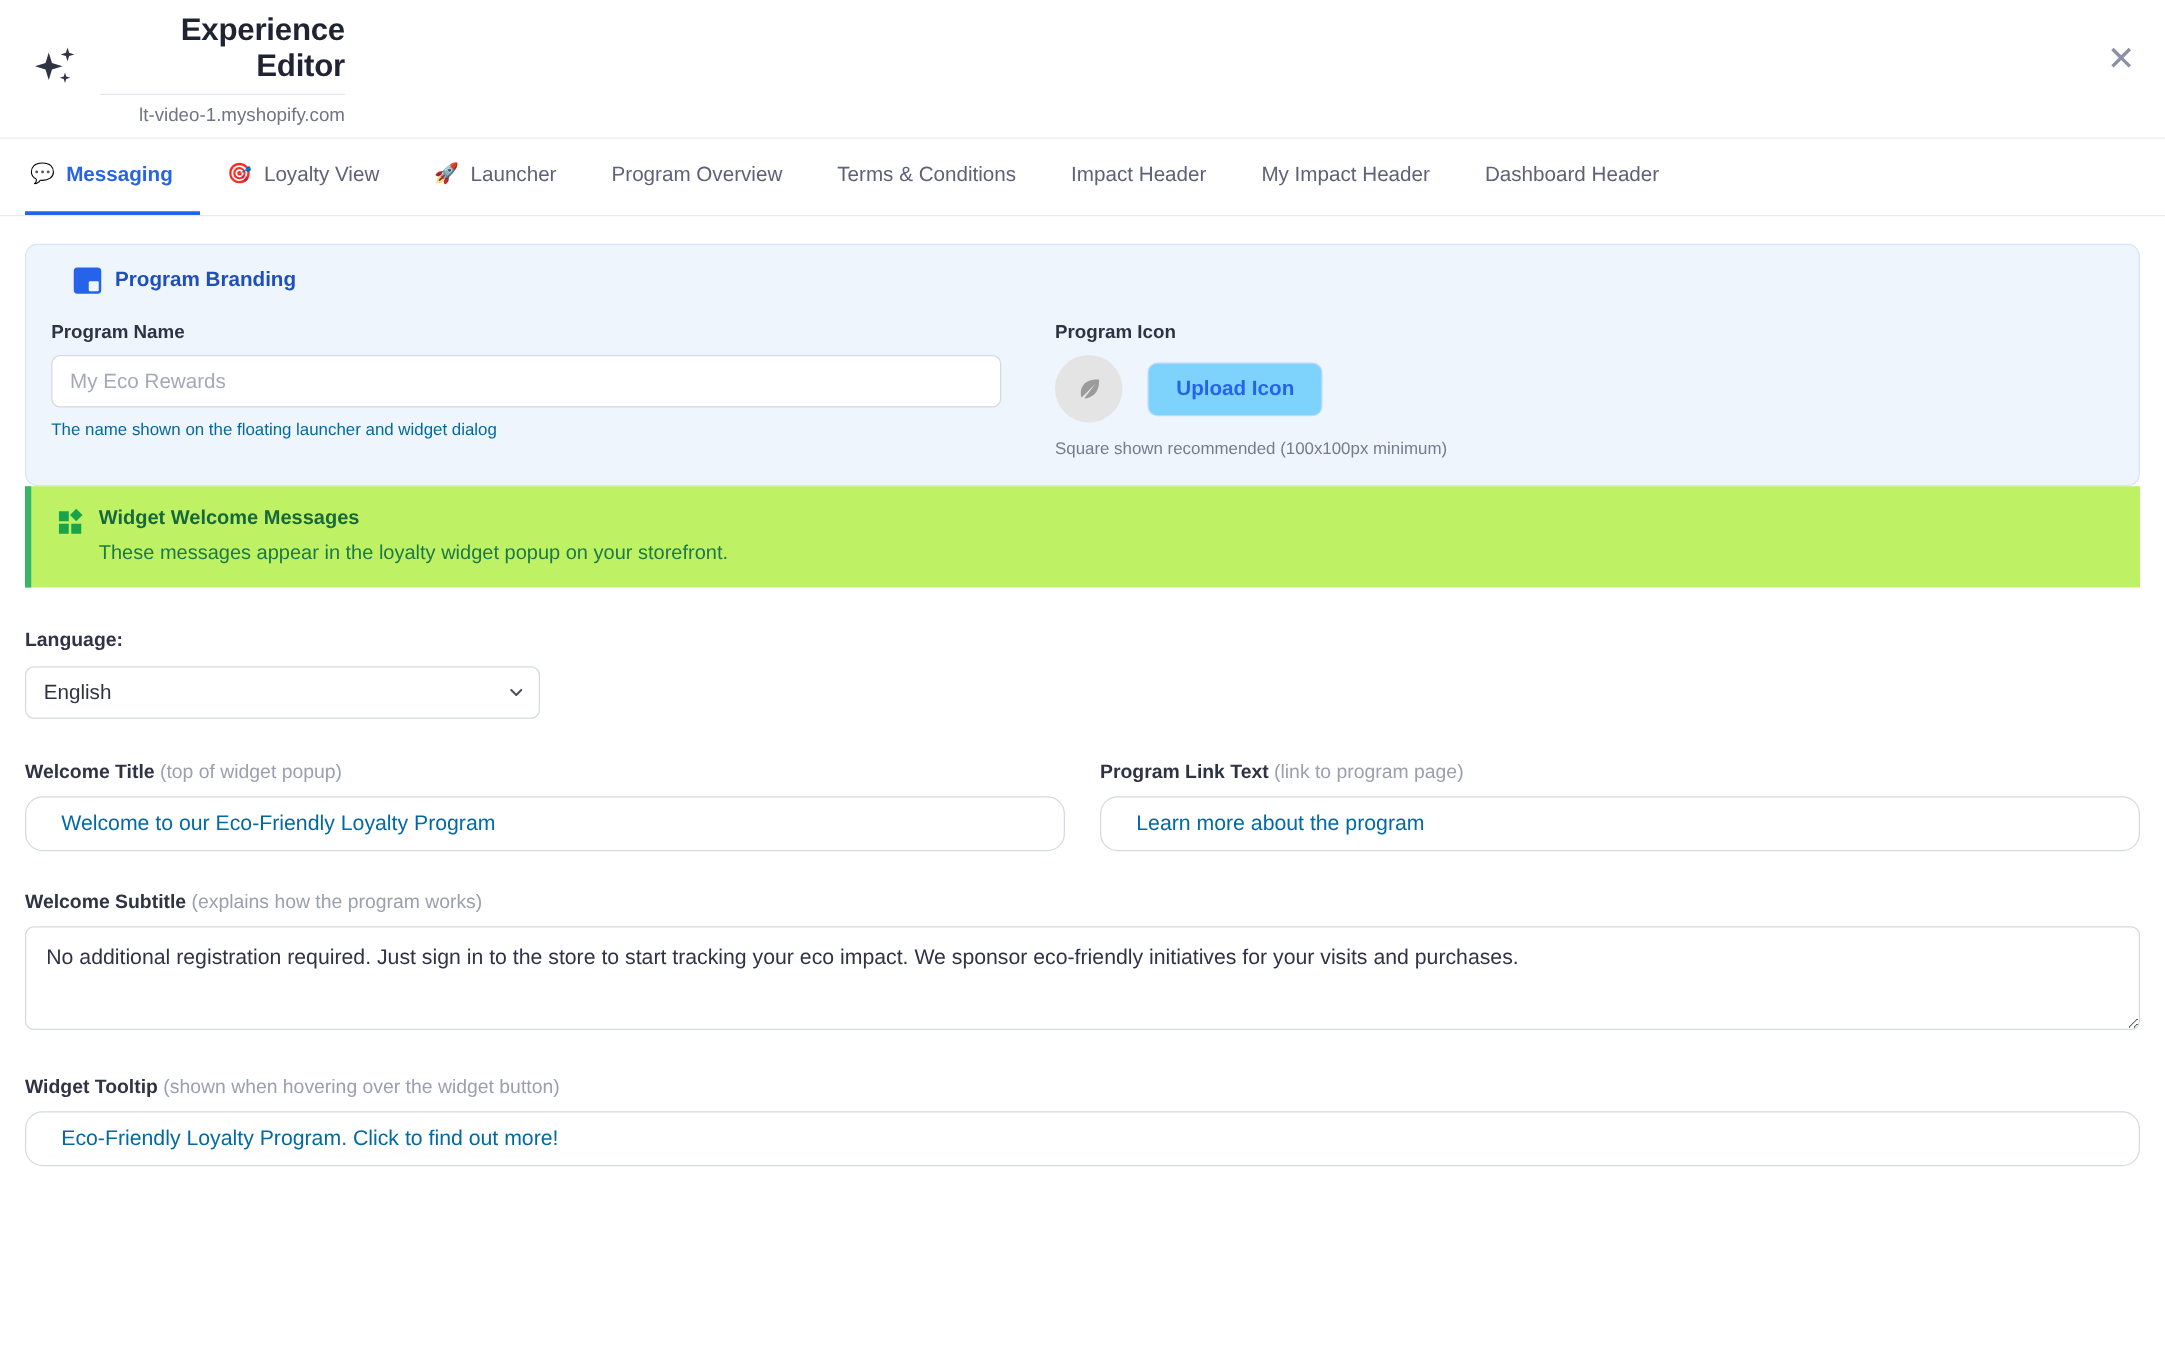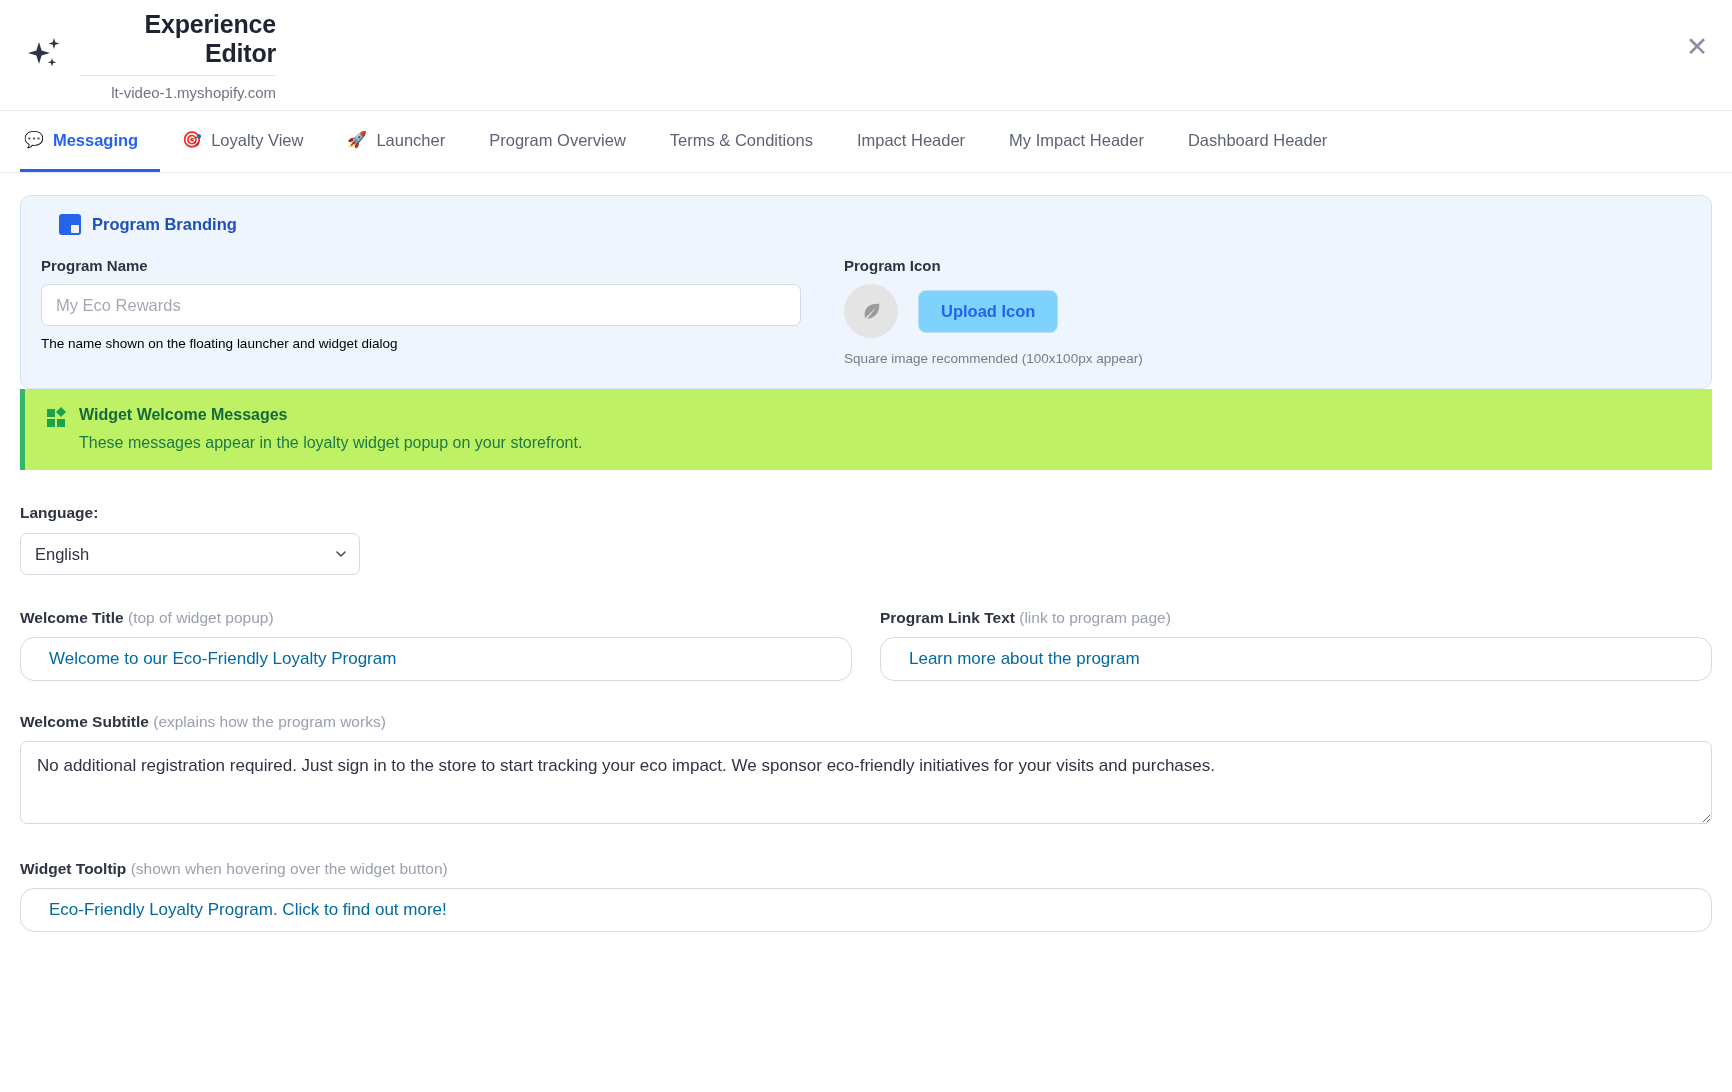--- a/index.html
+++ b/index.html
@@ -137,21 +137,21 @@
     background: #ffffff;
     padding: 0 14px;
     font-size: 16.5px;
     color: #2f3444;
     font-family: "Liberation Sans", sans-serif;
     outline: none;
   }
   .text-input::placeholder { color: #a3a9b6; }
   .field-hint {
     font-size: 13.5px;
-    color: #000000;
+    color: #0369a1;
     margin-top: 10px;
   }
   .icon-row { display: flex; align-items: center; gap: 20px; margin-top: 2px; }
   .icon-preview {
     width: 54px; height: 54px;
     border-radius: 50%;
     background: #e4e4e4;
     display: flex; align-items: center; justify-content: center;
     flex: none;
   }
@@ -196,21 +196,21 @@
 
   
   .lang-block { margin-top: 34px; }
   .lang-label {
     font-size: 15.5px;
     font-weight: bold;
     color: #2f3444;
     margin-bottom: 11px;
     display: block;
   }
-  .select-wrap { position: relative; width: 340px; }
+  .select-wrap { position: relative; width: 412px; }
   .lang-select {
     width: 100%;
     height: 42px;
     border: 1px solid #d4d9e2;
     border-radius: 7px;
     background: #ffffff;
     padding: 0 36px 0 14px;
     font-size: 16.5px;
     color: #2f3444;
     font-family: "Liberation Sans", sans-serif;
@@ -336,21 +336,21 @@
       <div>
         <label class="field-label">Program Icon</label>
         <div class="icon-row">
           <span class="icon-preview">
             <svg class="leaf-glyph" viewBox="0 0 24 24">
               <path d="M19 4C10 4 5 9 5 16c0 1.4.3 2.6.8 3.6L18 7.5l-10 13C15 20 21 15 21 6c0-.7 0-1.3-.1-2z" fill="#9b9b9b"></path>
             </svg>
           </span>
           <button class="upload-btn">Upload Icon</button>
         </div>
-        <div class="icon-hint">Square image recommended (100x100px appear)</div>
+        <div class="icon-hint">Square shown recommended (100x100px minimum)</div>
       </div>
     </div>
   </div>
 
   <div class="notice">
     <div class="notice-head">
       <span class="notice-glyph">
         <svg viewBox="0 0 20 22" width="20" height="22">
           <rect x="0" y="2" width="8" height="8" fill="#1aa34a"></rect>
           <rect x="0" y="12" width="8" height="8" fill="#1aa34a"></rect>

